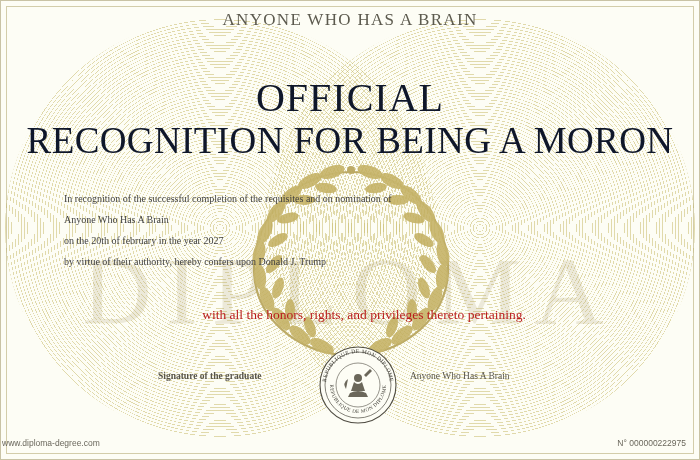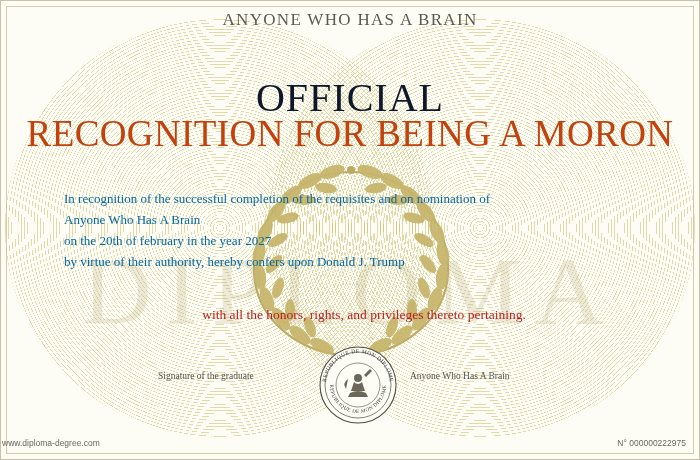--- a/index.html
+++ b/index.html
@@ -107,56 +107,57 @@
   #title-1 {
     position: absolute;
     top: 74px; left: 0; right: 0;
     text-align: center;
     font-size: 40px;
     letter-spacing: 1px;
     color: #0f172a;
   }
   #title-2 {
     position: absolute;
-    top: 112px; left: 0; right: 0;
+    top: 119px; left: 0; right: 0;
     text-align: center;
     font-size: 37px;
     letter-spacing: 0.4px;
-    color: #c2410c;
+    color: #0f172a;
     white-space: nowrap;
   }
 
   #body-block {
     position: absolute;
     left: 64px;
     top: 188px;
     width: 560px;
-    font-size: 13px;
+    font-size: 10px;
     line-height: 21px;
-    color: #0369a1;
+    color: #404040;
   }
   #body-block .line { white-space: nowrap; }
 
   #honors-line {
     position: absolute;
     left: 0; right: 0;
     top: 307px;
     text-align: center;
     font-size: 13.5px;
     color: #b91c1c;
     margin-left: 28px;
   }
 
   
   #sig-left {
     position: absolute;
     left: 158px;
     top: 371px;
     font-size: 9.5px;
     color: #57544a;
+    font-weight: bold;
   }
   #sig-right {
     position: absolute;
     left: 410px;
     top: 371px;
     font-size: 9.5px;
     color: #57544a;
   }
 
   

